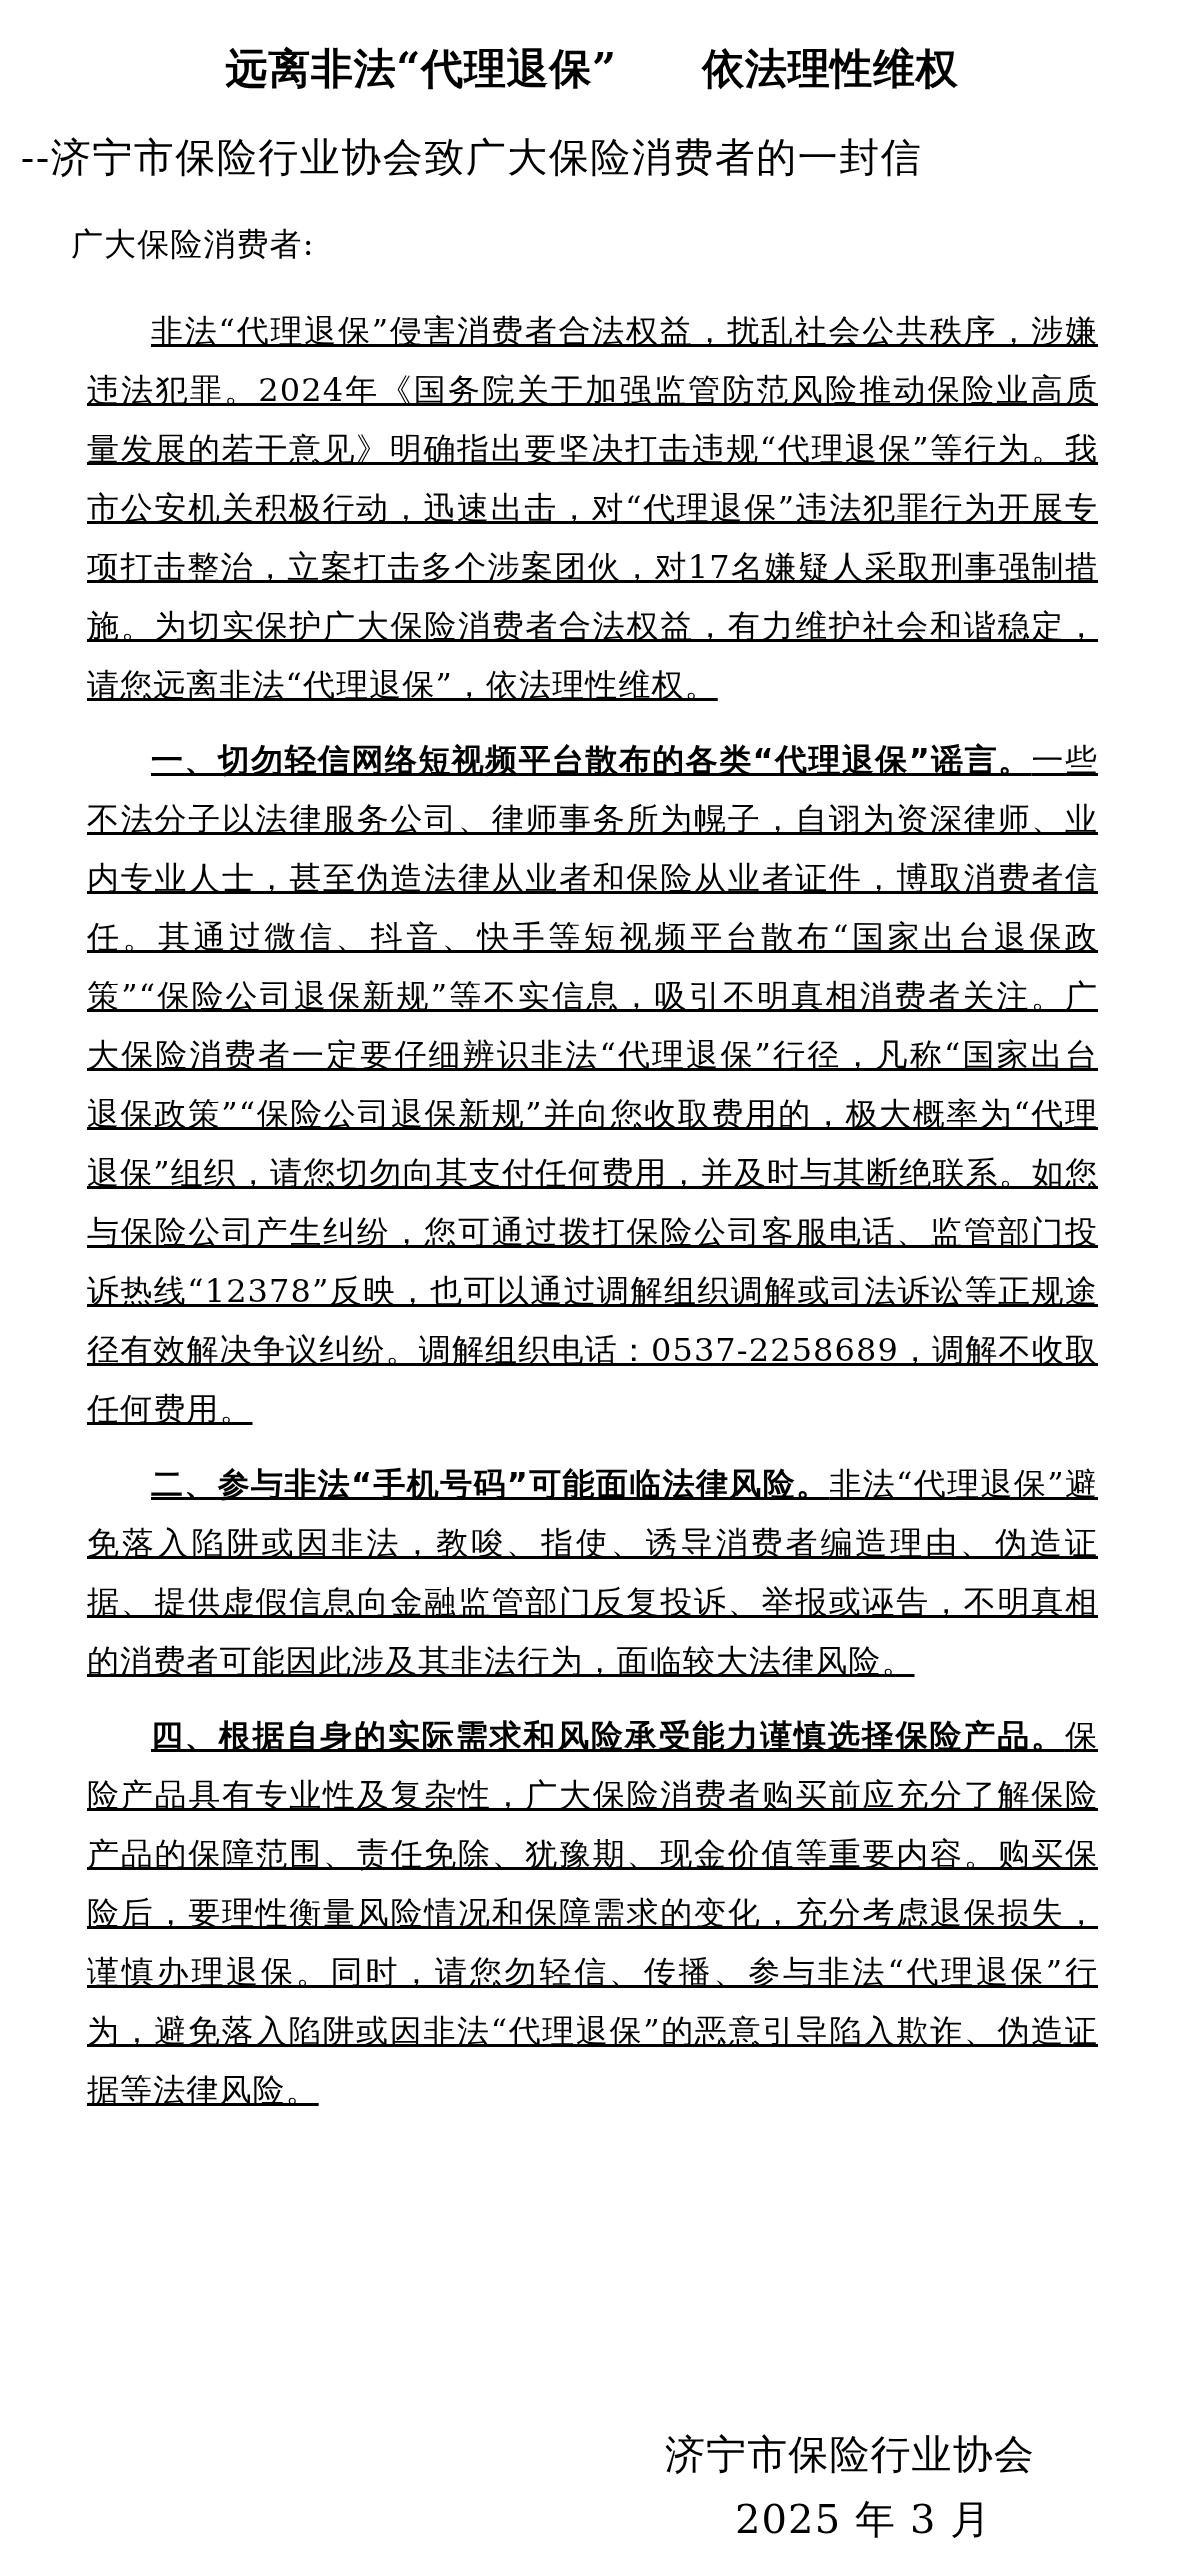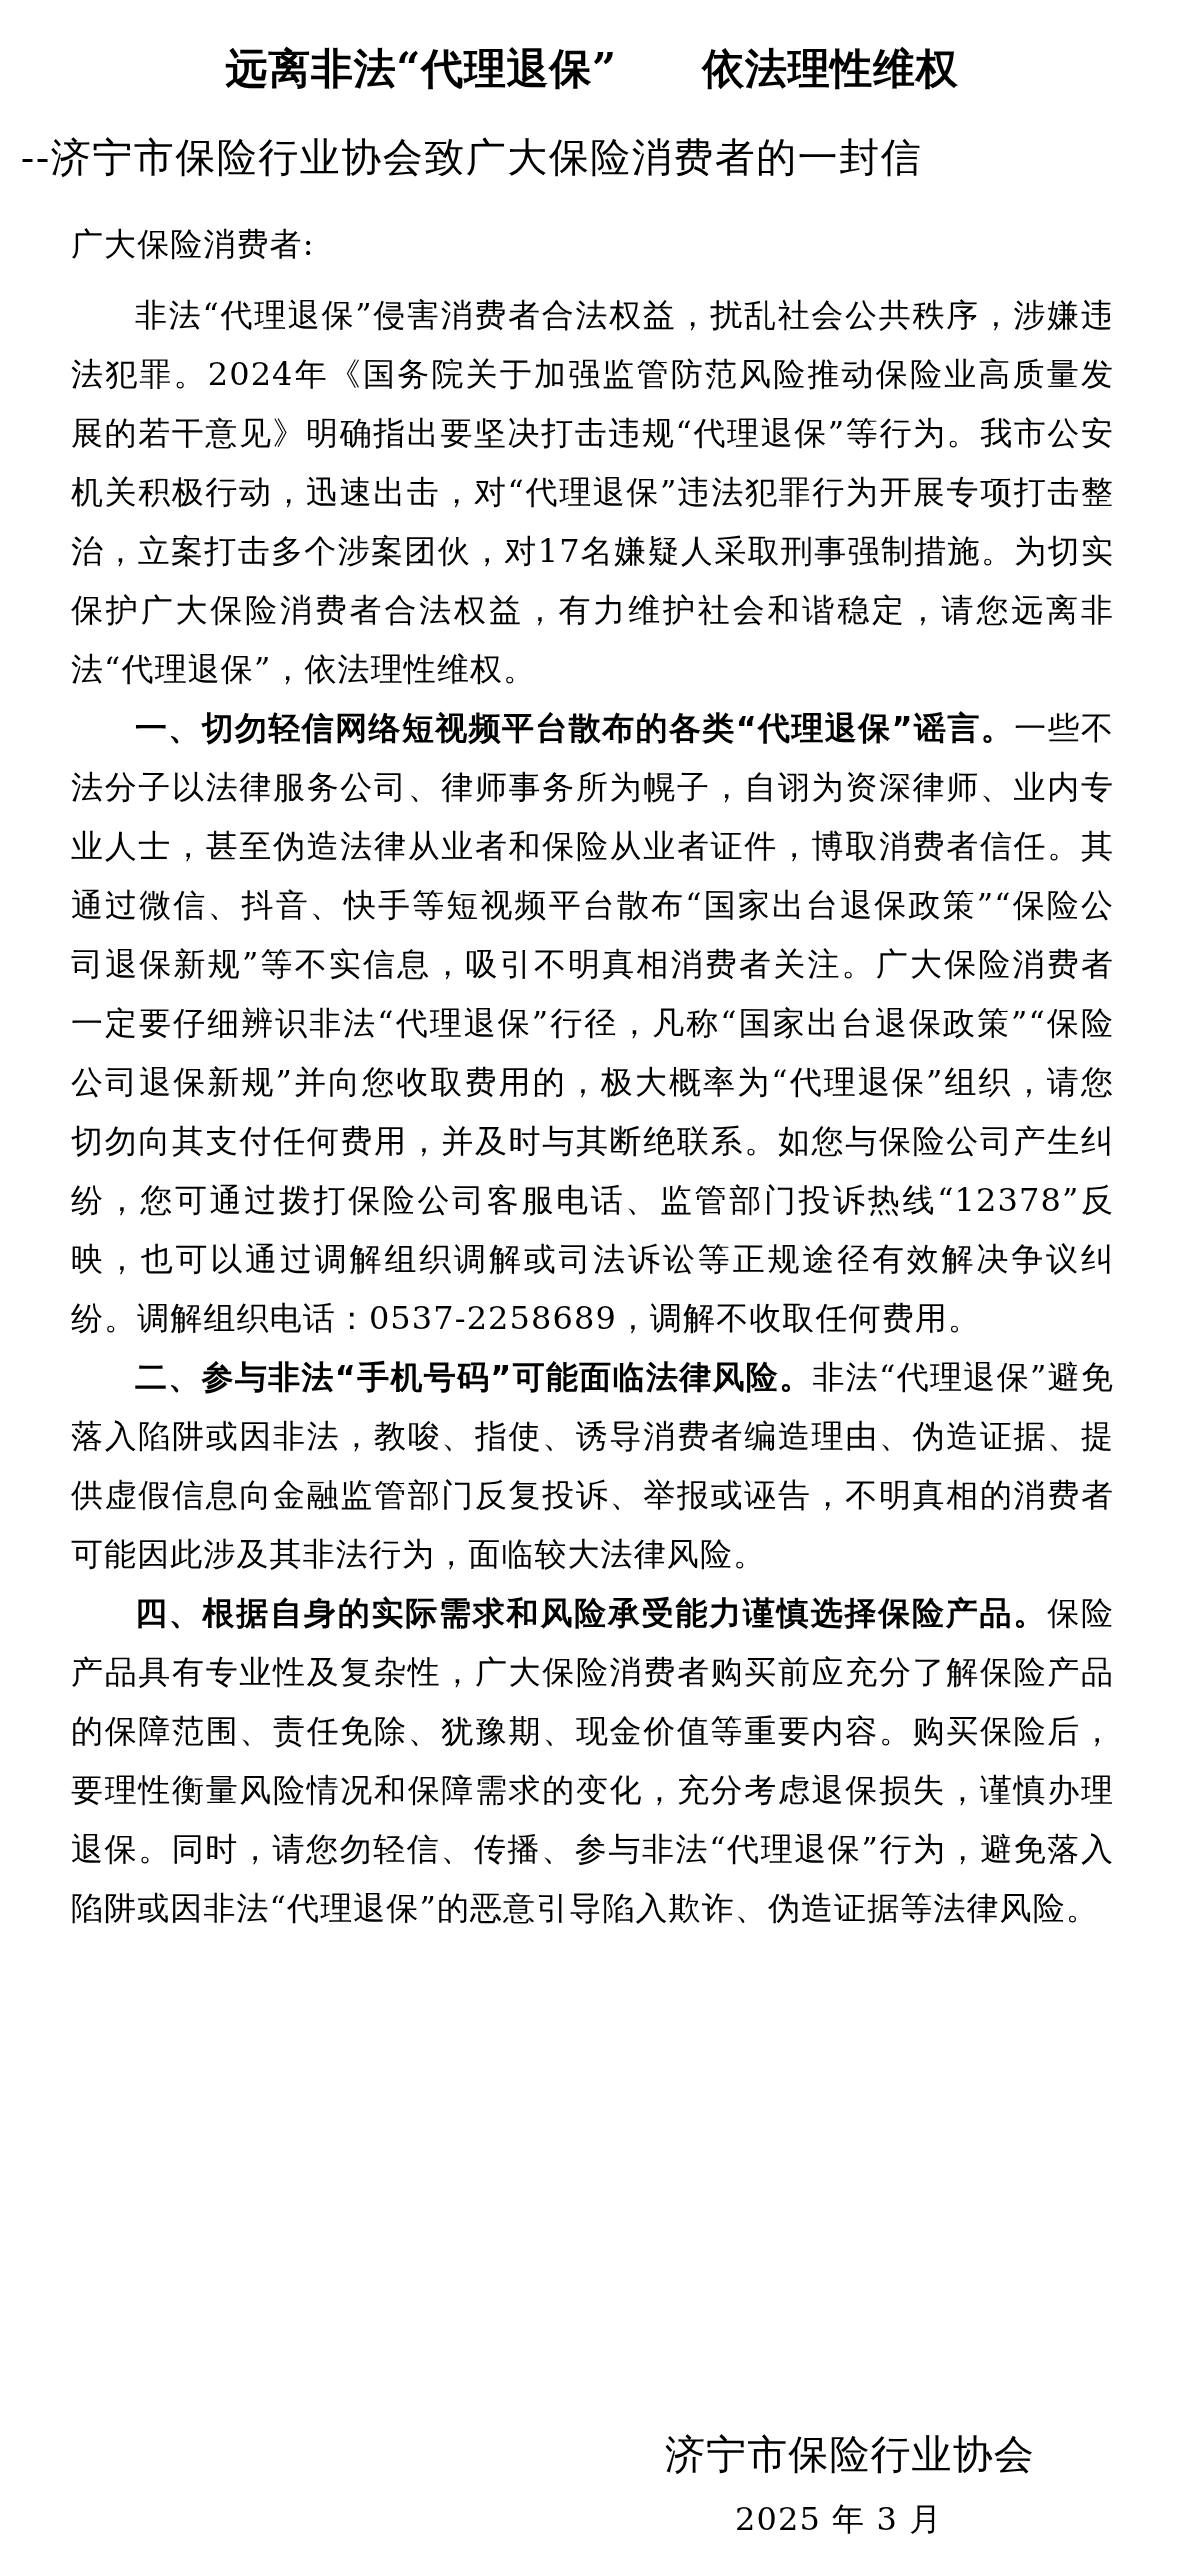--- a/index.html
+++ b/index.html
@@ -54,41 +54,42 @@
     text-align: justify;
     letter-spacing: 1.1px;
   }
   .greeting {
     top: 215px;
   }
   .paragraphs {
     top: 286px;
   }
   .para {
-    margin: 0;
+    margin: 16px;
     text-indent: 2em;
+    text-decoration: underline;
   }
   .para .lead {
     font-family: "DejaVu Sans", "Liberation Sans", sans-serif;
     font-weight: bold;
   }
   .signature {
     position: absolute;
     top: 2428px;
     left: 665px;
     font-size: 40px;
     line-height: 52px;
     letter-spacing: 1.1px;
     white-space: nowrap;
   }
   .date {
     position: absolute;
     top: 2493px;
     left: 735px;
-    font-size: 32px;
+    font-size: 40px;
     line-height: 52px;
     letter-spacing: 1.1px;
     white-space: nowrap;
   }
 </style>
 </head>
 <body>
 
 <div class="page">
 

